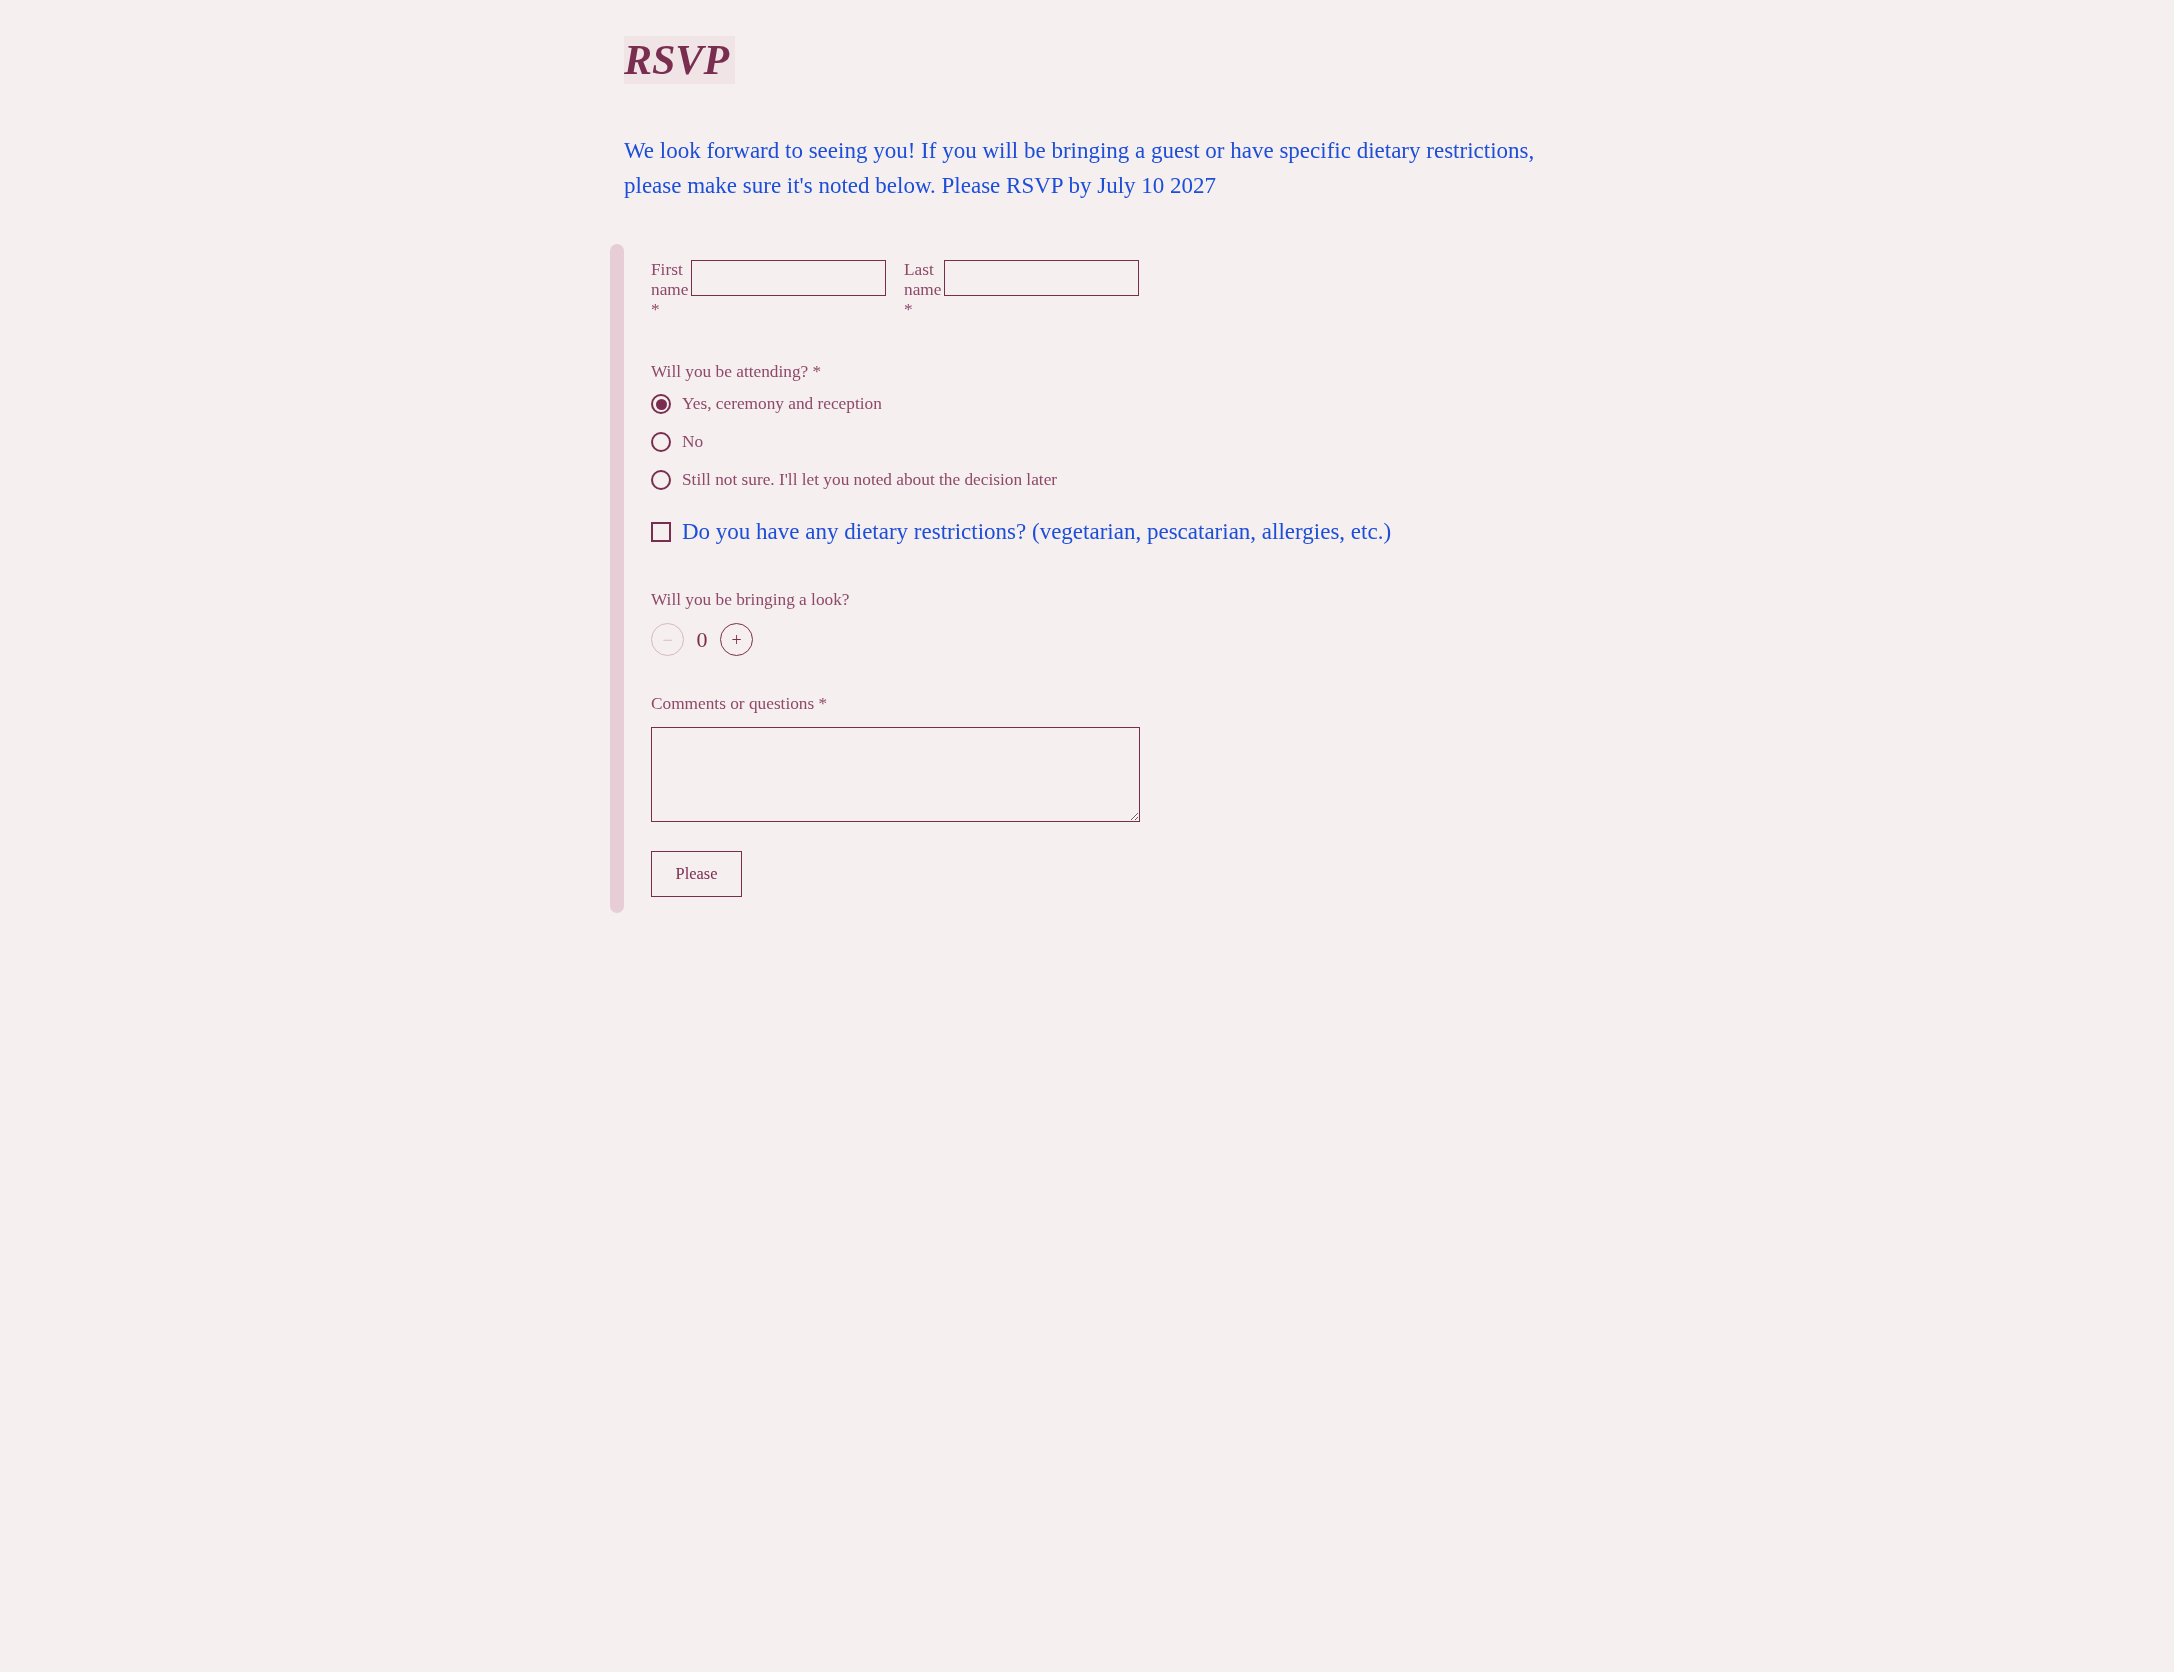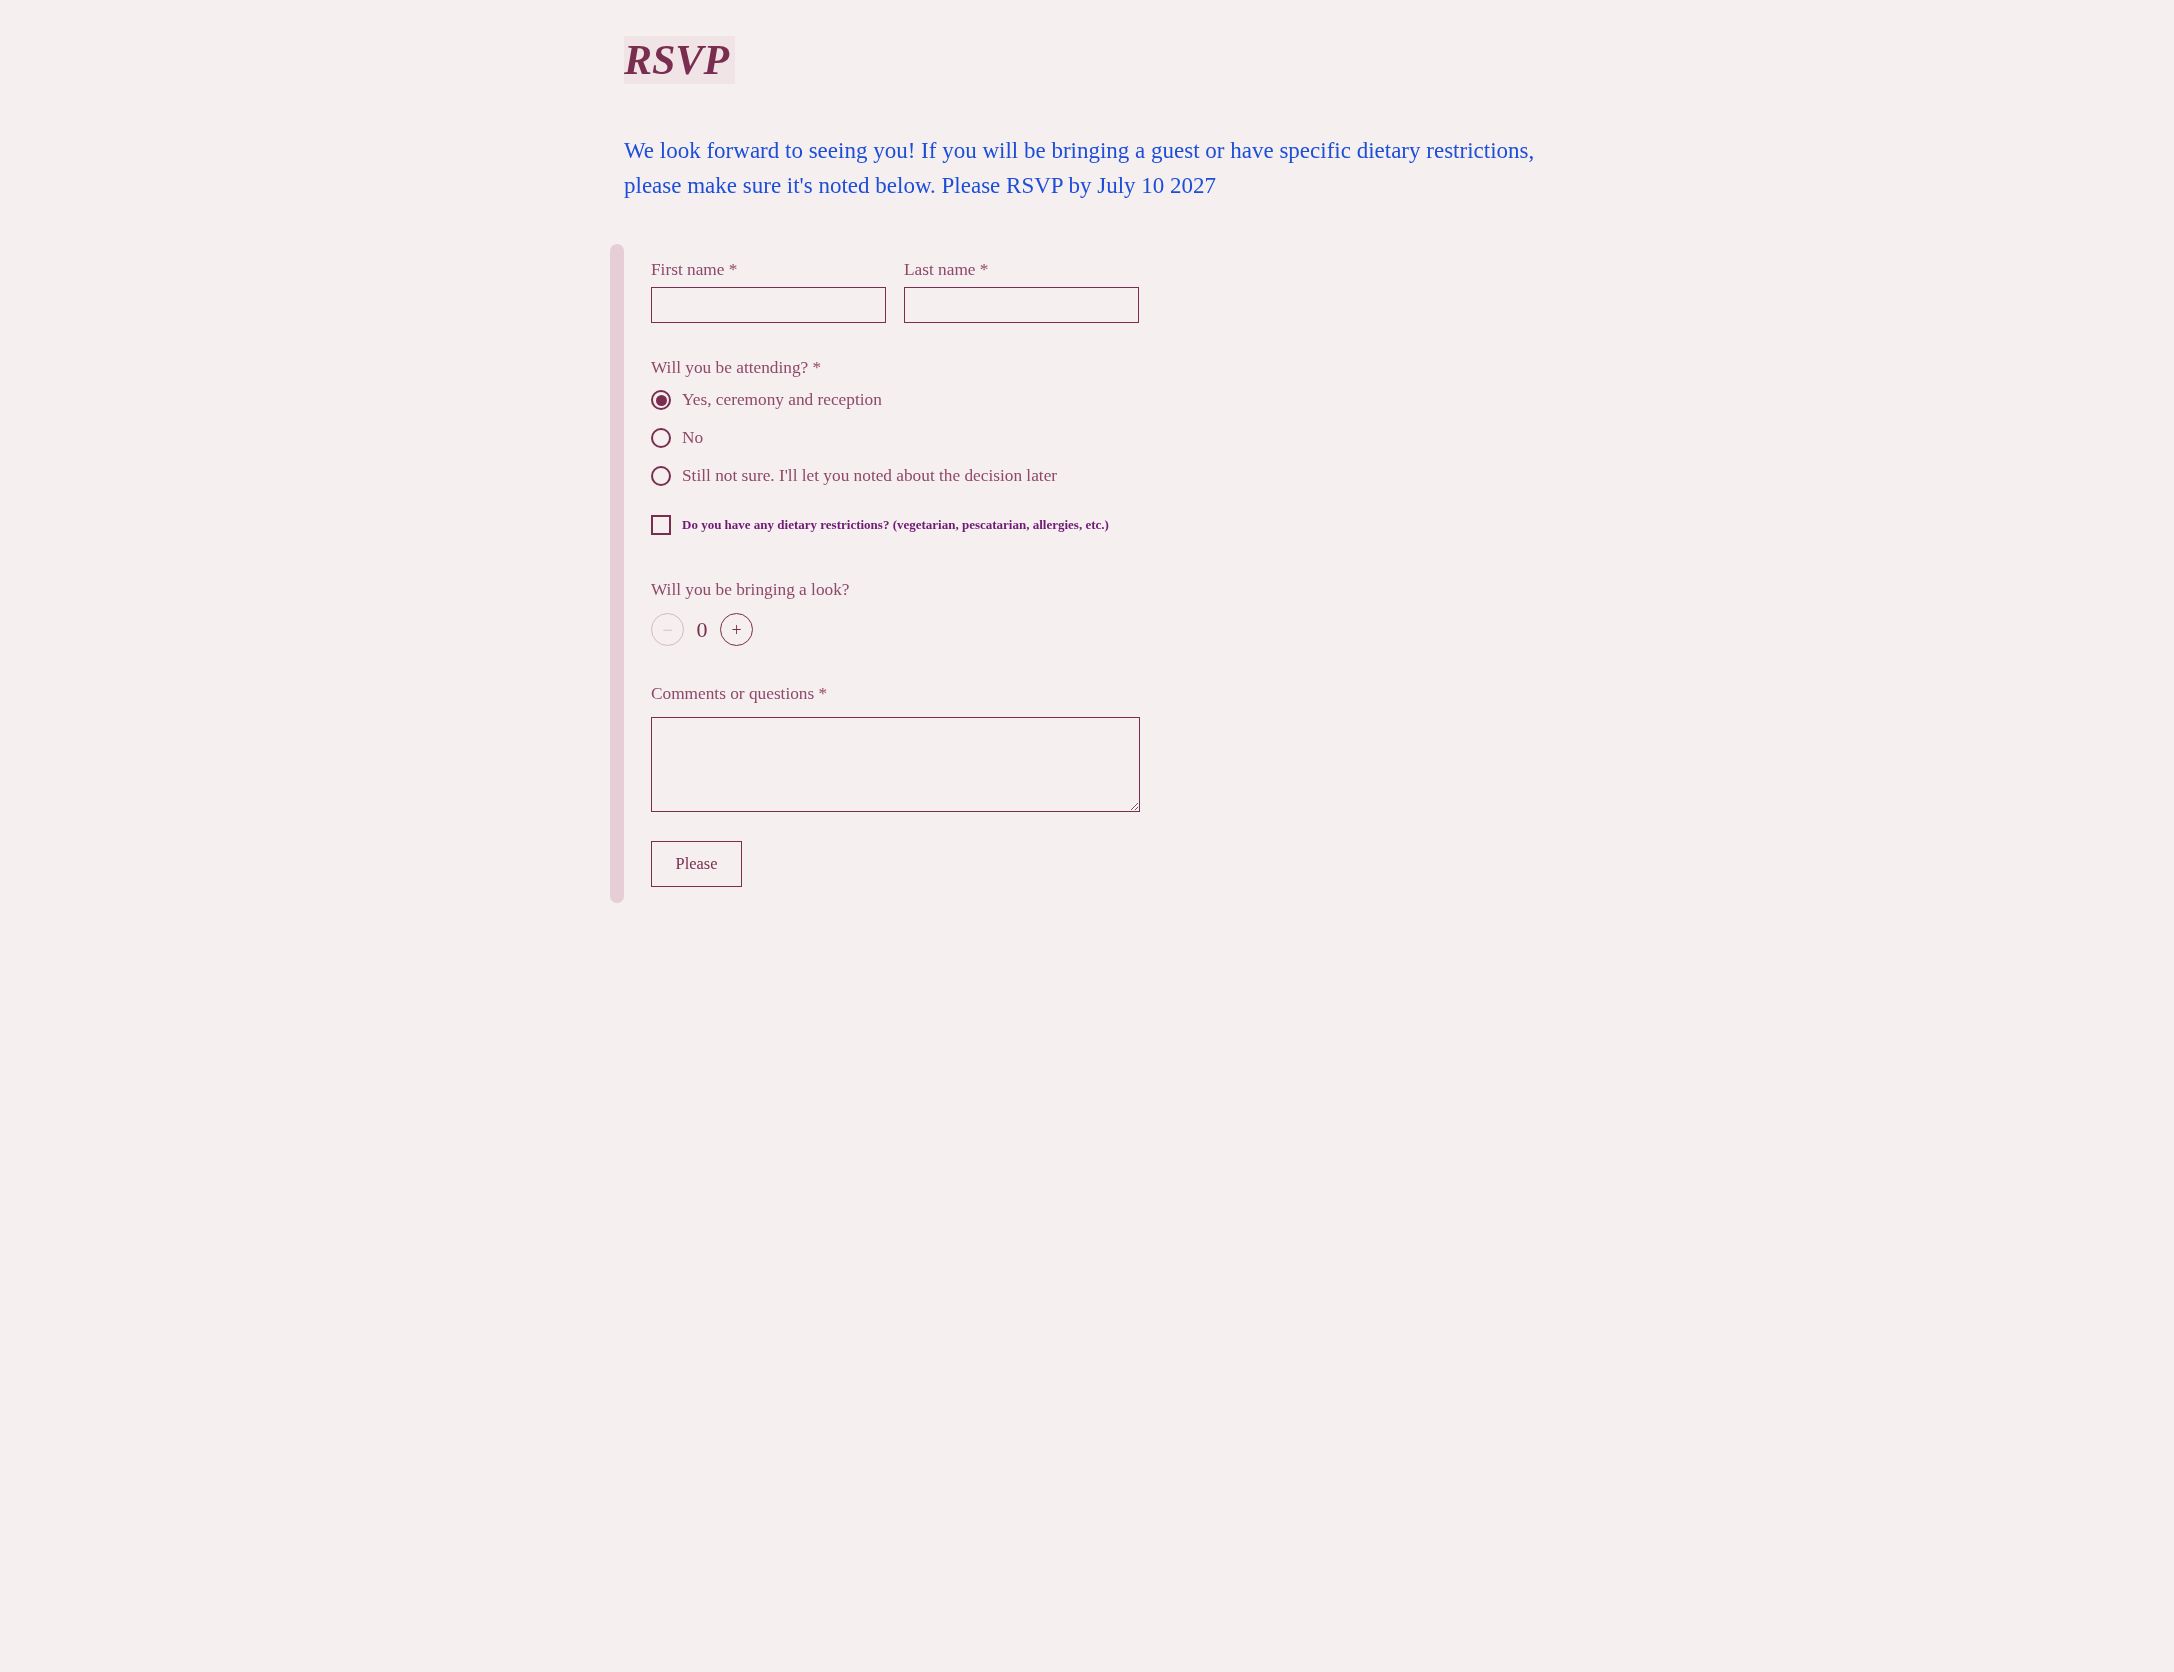--- a/index.html
+++ b/index.html
@@ -59,21 +59,21 @@
     }
 
     .name-row {
       display: flex;
       gap: 18px;
       margin-bottom: 35px;
     }
 
     .field-group {
       display: flex;
-      flex-direction: column;
+      flex-direction: row;
       width: 235px;
     }
 
     .field-label {
       font-size: 17.3px;
       color: #8f4868;
       margin-bottom: 6.4px;
       font-weight: 300;
     }
 
@@ -140,23 +140,23 @@
 
     .checkbox-control {
       width: 20px;
       height: 20px;
       border: 2.3px solid #7a2e4f;
       margin-right: 11px;
       flex-shrink: 0;
     }
 
     .checkbox-label {
-      font-size: 13px;
-      color: #701a75;
-      font-weight: 700;
+      font-size: 23px;
+      color: #1d4ed8;
+      font-weight: 400;
     }
 
     .guest-section {
       margin-bottom: 38px;
     }
 
     .stepper {
       display: flex;
       align-items: center;
       gap: 9px;

